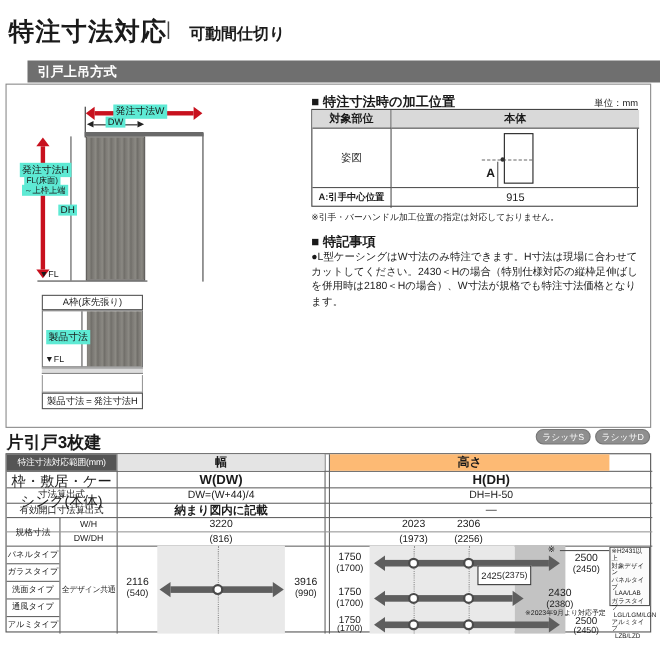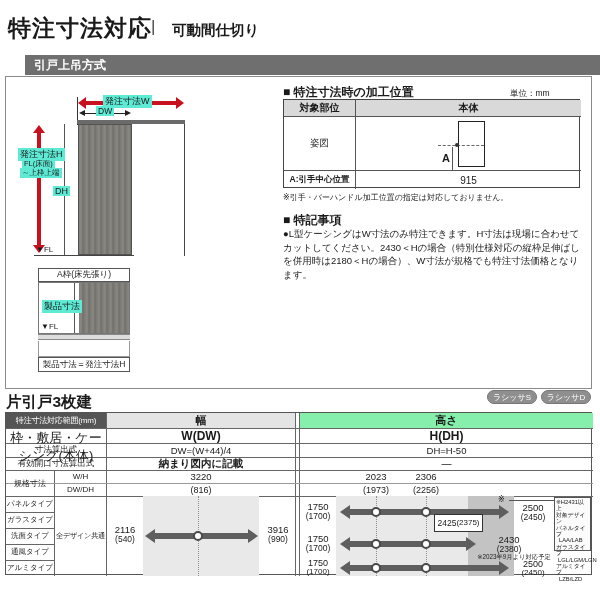--- a/index.html
+++ b/index.html
@@ -71,21 +71,21 @@
   <div class="abs" style="left:38px;top:282px;width:92px;height:52px;border:1px solid #777;background:#fff;"></div>
   <div class="abs wood" style="left:79px;top:283px;width:50px;height:50px;"></div>
   <div class="abs vline" style="left:74px;top:283px;height:50px;background:#555;"></div>
   <div class="abs chip" style="left:42px;top:300px;font-size:9px;">製品寸法</div>
   <div class="abs" style="left:41px;top:322px;font-size:8px;background:#fff;z-index:2;">▼FL</div>
   <div class="abs" style="left:38px;top:334px;width:92px;height:6px;background:#ddd;border-top:1px solid #888;border-bottom:1px solid #888;"></div>
   <div class="abs" style="left:38px;top:341px;width:92px;height:16px;border:1px solid #999;border-top:0;"></div>
   <div class="abs ctr" style="left:38px;top:357px;width:92px;height:15px;border:1px solid #555;font-size:8.5px;">製品寸法＝発注寸法H</div>
 
   <div class="abs b" style="left:283px;top:84px;font-size:12px;">■ 特注寸法時の加工位置</div>
-  <div class="abs" style="left:510px;top:88px;width:70px;text-align:left;font-size:8.5px;">単位：mm</div>
+  <div class="abs" style="left:510px;top:88px;width:70px;text-align:right;font-size:8.5px;">単位：mm</div>
 
   <div class="abs" style="left:283px;top:99px;width:297px;height:89px;border:1.5px solid #444;">
     <div class="abs ctr b" style="left:0;top:0;width:72px;height:17px;background:#d9d9d9;border-right:1px solid #555;border-bottom:1px solid #555;font-size:10px;">対象部位</div>
     <div class="abs ctr b" style="left:72px;top:0;width:225px;height:17px;background:#d9d9d9;border-bottom:1px solid #555;font-size:10px;">本体</div>
     <div class="abs ctr" style="left:0;top:17px;width:72px;height:53px;border-right:1px solid #555;font-size:9.5px;">姿図</div>
 
     <div class="abs" style="left:174px;top:21px;width:27px;height:46px;border:1.5px solid #222;background:#fff;"></div>
     <div class="abs" style="left:154px;top:45px;width:46px;border-top:1px dashed #666;"></div>
     <div class="abs" style="left:171px;top:43px;width:4px;height:4px;background:#333;border-radius:50%;"></div>
     <div class="abs vline" style="left:168px;top:47px;height:23px;background:#555;"></div>
@@ -114,21 +114,21 @@
     <div class="abs hline" style="left:0;top:57px;width:587px;"></div>
     <div class="abs hline" style="left:0;top:70px;width:587px;background:#999;"></div>
     <div class="abs hline" style="left:0;top:83px;width:587px;"></div>
     <div class="abs hline" style="left:0;top:99px;width:48px;"></div>
     <div class="abs hline" style="left:0;top:115px;width:48px;"></div>
     <div class="abs hline" style="left:0;top:131px;width:48px;"></div>
     <div class="abs hline" style="left:0;top:147px;width:48px;"></div>
 
     <div class="abs ctr" style="left:0;top:0;width:100px;height:15px;background:#555;color:#fff;font-size:8px;letter-spacing:-0.2px;">特注寸法対応範囲(mm)</div>
     <div class="abs ctr b" style="left:101px;top:0;width:188px;height:15px;background:#e4e4e4;font-size:11px;">幅</div>
-    <div class="abs ctr b" style="left:294px;top:0;width:293px;height:15px;background:#86efac;font-size:11px;">高さ</div>
+    <div class="abs ctr b" style="left:294px;top:0;width:254px;height:15px;background:#fdba74;font-size:11px;">高さ</div>
 
     <div class="abs ctr" style="left:0;top:26px;width:100px;height:15px;font-size:13px;">枠・敷居・ケーシング(本体)</div>
     <div class="abs ctr b" style="left:101px;top:15px;width:188px;height:15px;font-size:12px;">W(DW)</div>
     <div class="abs ctr b" style="left:294px;top:15px;width:293px;height:15px;font-size:12px;">H(DH)</div>
 
     <div class="abs ctr" style="left:0;top:30px;width:100px;height:14px;font-size:8.5px;">寸法算出式</div>
     <div class="abs ctr" style="left:101px;top:30px;width:188px;height:14px;font-size:9.5px;">DW=(W+44)/4</div>
     <div class="abs ctr" style="left:294px;top:30px;width:293px;height:14px;font-size:9.5px;">DH=H-50</div>
 
     <div class="abs ctr" style="left:0;top:44px;width:100px;height:13px;font-size:8.5px;">有効開口寸法算出式</div>

